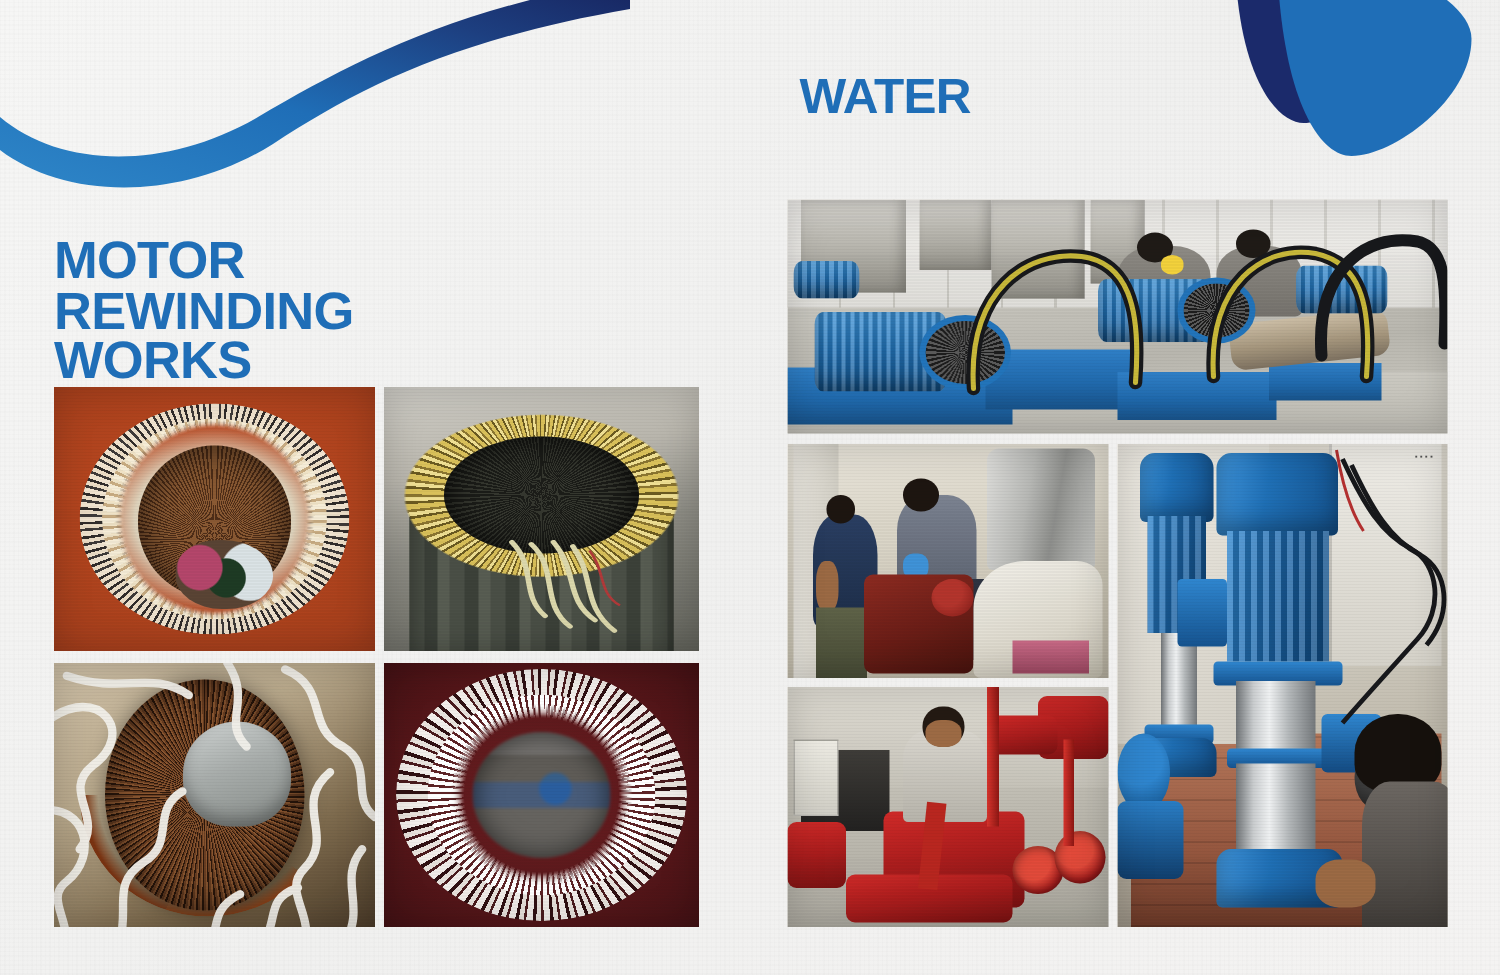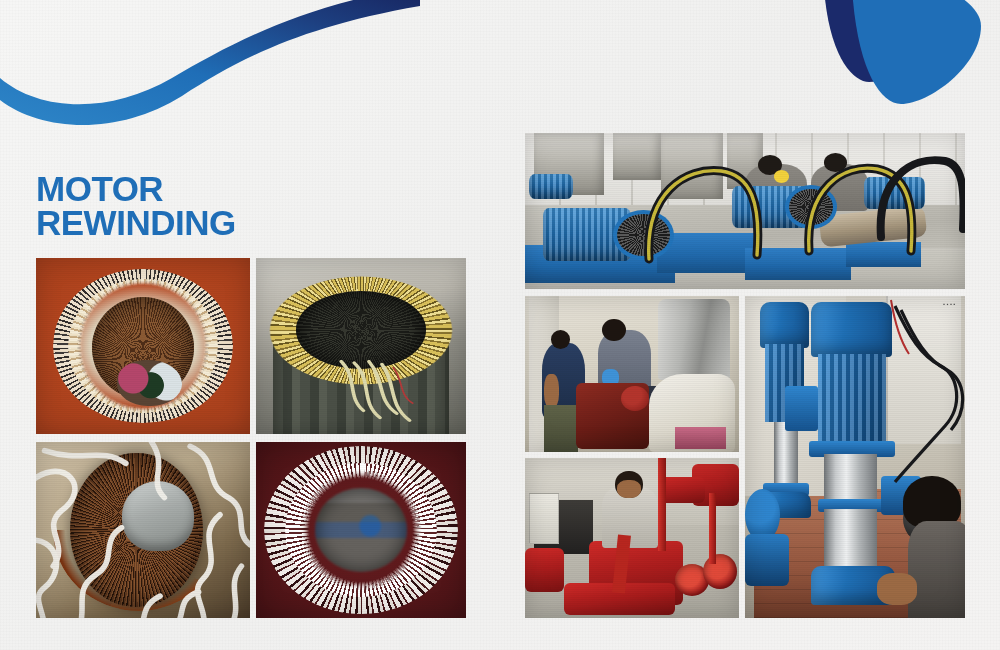--- a/index.html
+++ b/index.html
@@ -26,21 +26,21 @@
   
   .title {
     position:absolute;
     font-weight:800;
     letter-spacing:-0.5px;
     line-height:0.96;
     text-transform:uppercase;
     font-stretch:condensed;
   }
   #motor-title {
-    left:36px; top:172px;
+    left:36px; top:157px;
     font-size:35px;
     color:#1f6eb7;
     width:270px;
   }
   #pump-title {
     left:533px; top:48px;
     font-size:33px;
     color:#1f6eb7;
     width:330px;
   }
@@ -390,20 +390,21 @@
   <div class="drop-wrap">
     <svg width="195" height="110" viewBox="0 0 195 110" preserveAspectRatio="none">
       <path d="M18,-40 C18,-40 120,-10 120,22 C120,58 86,82 64,82 C46,82 18,50 18,-40 Z" fill="#1b2a6b"></path>
       <path d="M46,-46 C46,-46 176,-16 176,26 C176,66 124,104 96,104 C72,104 46,58 46,-46 Z" fill="#1f6eb7"></path>
     </svg>
   </div>
 
   <div class="title" id="motor-title">
     <span class="ln">MOTOR</span>
     <span class="ln">REWINDING</span>
+    <span class="ln">WORKS</span>
   </div>
 
   <div class="photo p-stator-orange" style="left:36px; top:258px; width:214px; height:176px;">
     <div class="ph-inner">
       <div class="stator-ring"></div>
       <div class="stator-coil"></div>
       <div class="stator-bore"></div>
       <div class="stator-junk"></div>
     </div>
     <div class="noise"></div>
@@ -457,20 +458,21 @@
     <div class="ph-inner">
       <div class="wedge-ring"></div>
       <div class="wedge-ring2"></div>
       <div class="wedge-bore"></div>
     </div>
     <div class="noise"></div>
       <div class="vig"></div>
   </div>
 
   <div class="title" id="pump-title">
+    <span class="ln">WATER</span>
   </div>
 
   <div class="photo p-pumps-blue" style="left:525px; top:133px; width:440px; height:156px;">
     <div class="ph-inner">
       <div class="pm-wall"></div>
       <div class="pm-duct" style="left:2%;  top:0%;  width:16%; height:40%;"></div>
       <div class="pm-duct" style="left:20%; top:0%;  width:11%; height:30%;"></div>
       <div class="pm-duct" style="left:31%; top:0%;  width:14%; height:42%;"></div>
       <div class="pm-duct" style="left:46%; top:0%;  width:8%;  height:36%;"></div>
       <div class="pm-floor"></div>

